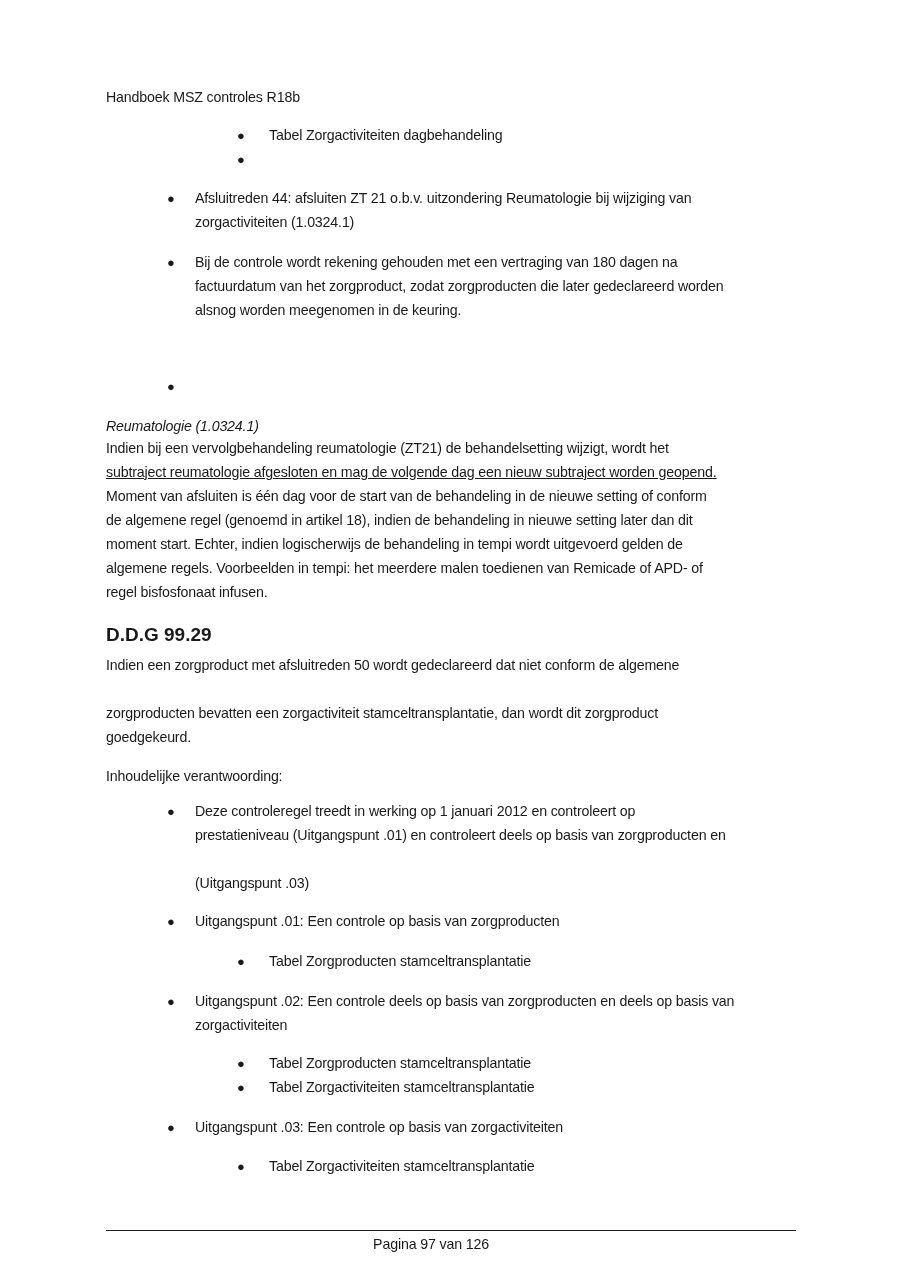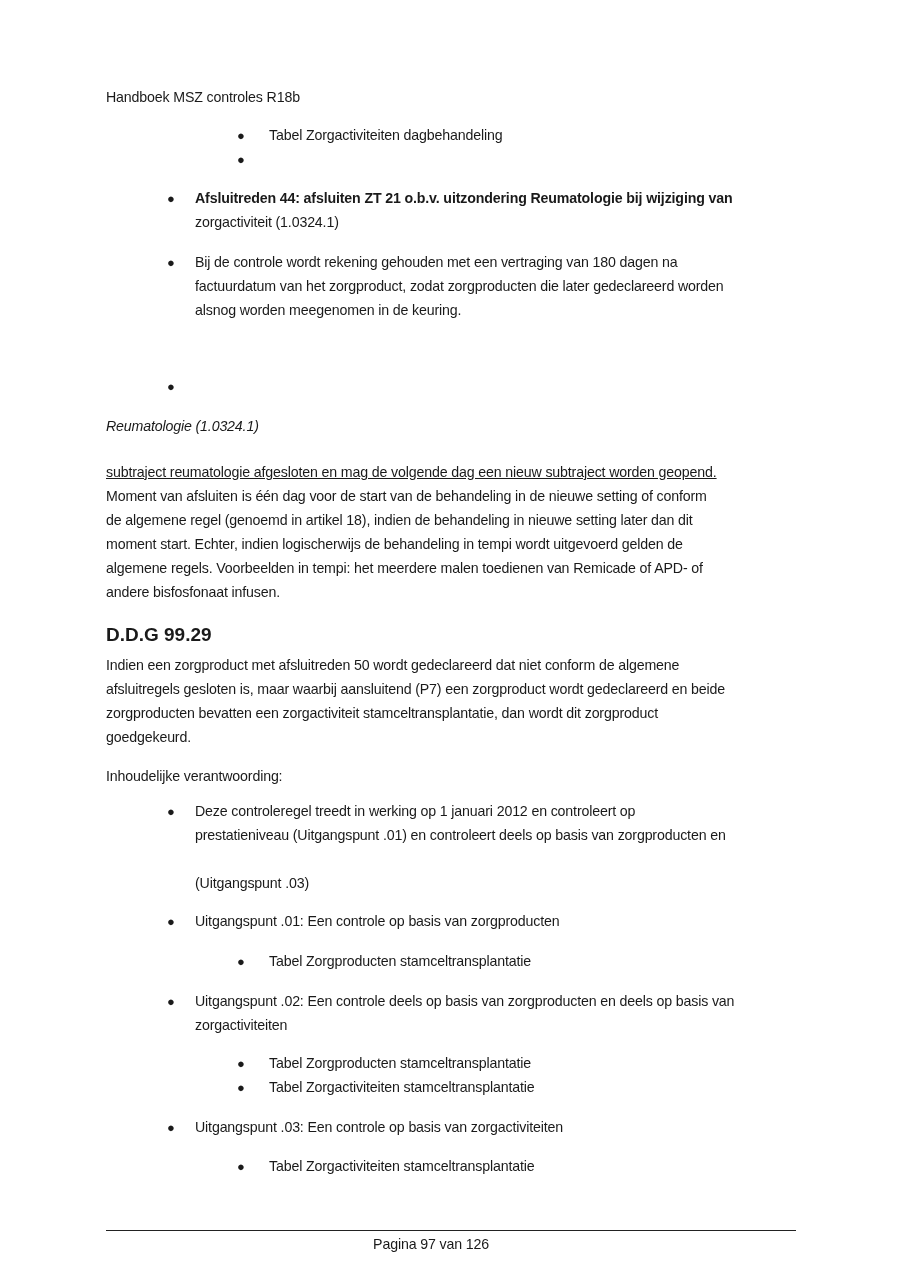--- a/index.html
+++ b/index.html
@@ -21,41 +21,41 @@
 
 <div class="page">
 
   <div class="t header">Handboek MSZ controles R18b</div>
 
   <span class="bullet-dot" style="left:236px; top:91px;">●</span>
   <div class="t" style="left:268px; top:90px;">Tabel Zorgactiviteiten dagbehandeling</div>
   <span class="bullet-dot" style="left:236px; top:115px;">●</span>
 
   <span class="bullet-dot" style="left:166px; top:154px;">●</span>
-  <div class="t" style="left:194px; top:153px;font-weight:bold;">Afsluitreden 44: afsluiten ZT 21 o.b.v. uitzondering Reumatologie bij wijziging van</div>
-  <div class="t" style="left:194px; top:177px;">zorgactiviteit (1.0324.1)</div>
+  <div class="t" style="left:194px; top:153px;">Afsluitreden 44: afsluiten ZT 21 o.b.v. uitzondering Reumatologie bij wijziging van</div>
+  <div class="t" style="left:194px; top:177px;">zorgactiviteiten (1.0324.1)</div>
 
   <span class="bullet-dot" style="left:166px; top:218px;">●</span>
   <div class="t" style="left:194px; top:217px;">Bij de controle wordt rekening gehouden met een vertraging van 180 dagen na</div>
   <div class="t" style="left:194px; top:265px;">alsnog worden meegenomen in de keuring.</div>
   <div class="t" style="left:194px; top:241px;">factuurdatum van het zorgproduct, zodat zorgproducten die later gedeclareerd worden</div>
 
   <span class="bullet-dot" style="left:166px; top:342px;">●</span>
 
   <div class="t italic" style="left:105px; top:381px;">Reumatologie (1.0324.1)</div>
+  <div class="t" style="left:105px; top:403px;">Indien bij een vervolgbehandeling reumatologie (ZT21) de behandelsetting wijzigt, wordt het</div>
   <div class="t" style="left:105px; top:427px;text-decoration:underline;">subtraject reumatologie afgesloten en mag de volgende dag een nieuw subtraject worden geopend.</div>
   <div class="t" style="left:105px; top:451px;">Moment van afsluiten is één dag voor de start van de behandeling in de nieuwe setting of conform</div>
   <div class="t" style="left:105px; top:475px;">de algemene regel (genoemd in artikel 18), indien de behandeling in nieuwe setting later dan dit</div>
   <div class="t" style="left:105px; top:499px;">moment start. Echter, indien logischerwijs de behandeling in tempi wordt uitgevoerd gelden de</div>
   <div class="t" style="left:105px; top:523px;">algemene regels. Voorbeelden in tempi: het meerdere malen toedienen van Remicade of APD- of</div>
-  <div class="t" style="left:105px; top:547px;">andere bisfosfonaat infusen.</div>
+  <div class="t" style="left:105px; top:547px;">regel bisfosfonaat infusen.</div>
 
   <div class="t heading" style="left:105px; top:589px;">D.D.G 99.29</div>
   <div class="t" style="left:105px; top:620px;">Indien een zorgproduct met afsluitreden 50 wordt gedeclareerd dat niet conform de algemene</div>
-  <div class="t" style="left:105px; top:644px;">afsluitregels gesloten is, maar waarbij aansluitend (P7) een zorgproduct wordt gedeclareerd en beide</div>
   <div class="t" style="left:105px; top:668px;">zorgproducten bevatten een zorgactiviteit stamceltransplantatie, dan wordt dit zorgproduct</div>
   <div class="t" style="left:105px; top:692px;">goedgekeurd.</div>
 
   <div class="t" style="left:105px; top:731px;">Inhoudelijke verantwoording:</div>
 
   <span class="bullet-dot" style="left:166px; top:767px;">●</span>
   <div class="t" style="left:194px; top:766px;">Deze controleregel treedt in werking op 1 januari  2012 en controleert op</div>
   <div class="t" style="left:194px; top:790px;">prestatieniveau (Uitgangspunt .01)  en controleert deels op basis van zorgproducten en</div>
   <div class="t" style="left:194px; top:838px;">(Uitgangspunt .03)</div>
 

